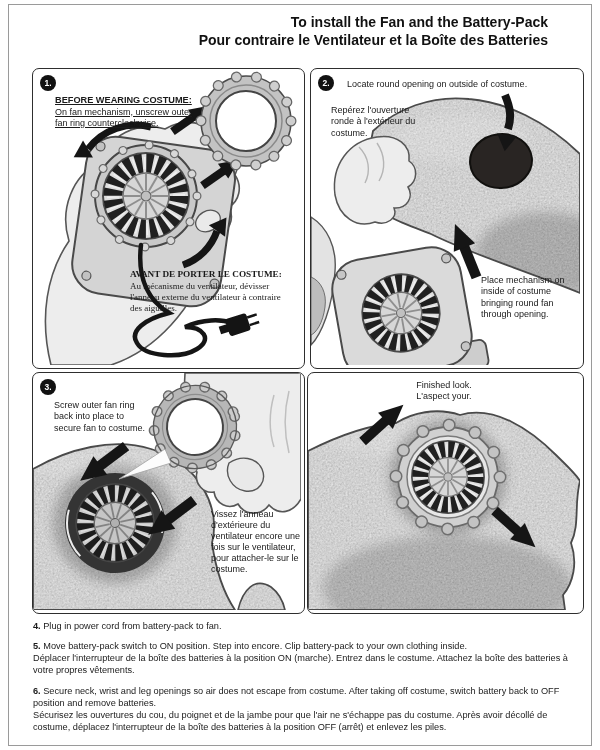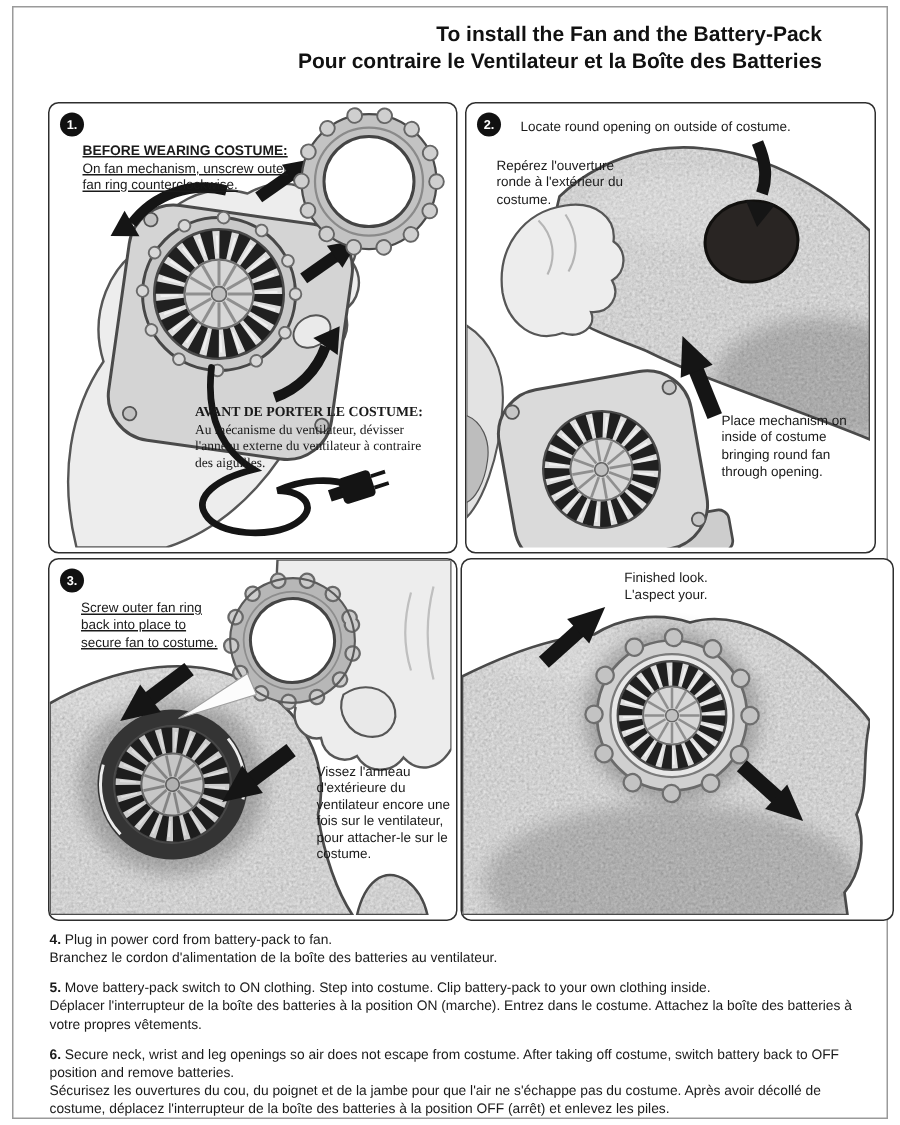--- a/index.html
+++ b/index.html
@@ -5,21 +5,21 @@
   html,body{margin:0;padding:0;}
   body{width:600px;height:750px;position:relative;background:#ffffff;
        font-family:"Liberation Sans","DejaVu Sans",sans-serif;color:#1a1a1a;overflow:hidden;}
   .sheet-border{position:absolute;left:8px;top:4px;width:582px;height:740px;border:1px solid #9a9a9a;}
   .title{position:absolute;top:13px;left:0;width:548px;text-align:right;font-weight:bold;
          font-size:14px;line-height:1.3;color:#111;}
   .panel{position:absolute;border:1.6px solid #2e2e2e;border-radius:7px;background:#fff;overflow:hidden;}
   #panel1{left:32px;top:68px;width:271px;height:299px;}
   #panel2{left:310px;top:68px;width:272px;height:299px;}
   #panel3{left:32px;top:372px;width:271px;height:240px;}
-  #panel4{left:307px;top:372px;width:275px;height:240px;padding-left:12px;}
+  #panel4{left:307px;top:372px;width:275px;height:240px;}
   .illo{position:absolute;left:0;top:0;}
   .badge{position:absolute;left:7px;top:6px;width:16px;height:16px;background:#111;color:#fff;
          border-radius:50%;font-size:8.5px;font-weight:bold;display:flex;align-items:center;
          justify-content:center;z-index:6;}
   .txt{position:absolute;font-size:9px;line-height:1.25;z-index:5;}
   .txt b{display:block;font-size:9.2px;}
   .center{text-align:center;}
   .steps{position:absolute;left:33px;top:620px;width:546px;font-size:9.2px;line-height:1.32;}
   .step{margin-bottom:8px;}
   .step b{font-weight:bold;}
@@ -209,21 +209,21 @@
       <circle r="41" fill="none" stroke="#cccccc" stroke-width="8" stroke-dasharray="0.1 19.3" stroke-linecap="round"></circle>
       <circle r="41.5" fill="none" stroke="#5a5a5a" stroke-width="1.4"></circle>
       <circle r="32.5" fill="none" stroke="#8d8d8d" stroke-width="1.2"></circle>
       <circle r="28" fill="#ffffff" stroke="#454545" stroke-width="2"></circle>
     </g>
     <path d="M196,90 C208,82 223,84 229,96 C234,108 226,120 212,118 C199,116 191,102 196,90 Z" fill="#e9e9e9" stroke="#565656" stroke-width="1.4"></path>
     <polygon points="132,76 86,106 138,90" fill="#fcfcfc" stroke="#a0a0a0" stroke-width="0.8"></polygon>
     <use href="#arr" transform="translate(60,98) rotate(143) scale(1.15)"></use>
     <use href="#arr" transform="translate(128,152) rotate(143) scale(1.15)"></use>
   </svg>
-  <div class="txt" style="left:21px;top:27px;width:97px;text-decoration:underline;">Screw outer fan ring back into place to secure fan to costume.</div>
+  <div class="txt" style="left:21px;top:27px;width:97px;">Screw outer fan ring back into place to secure fan to costume.</div>
   <div class="txt" style="left:178px;top:136px;width:95px;line-height:1.22;">Vissez l'anneau d'extérieure du ventilateur encore une fois sur le ventilateur, pour attacher-le sur le costume.</div>
 </div>
 
 <div class="panel" id="panel4">
   <svg class="illo" width="272" height="237" viewBox="0 0 272 237">
     <defs>
         <clipPath id="rock4clip">
       <path d="M0,78 C28,64 58,52 88,50 C104,40 128,34 152,42 C186,32 222,56 248,82 C258,92 268,101 272,108 C266,130 272,152 263,170 C270,190 265,210 255,222 L257,237 L0,237 Z"></path>
     </clipPath>
       </defs>
@@ -248,23 +248,22 @@
   </svg>
   <div class="txt center" style="left:0;top:7px;width:272px;">
     <div>Finished look.</div>
     <div>L'aspect your.</div>
   </div>
 </div>
 
 <div class="steps">
   <div class="step">
     <div><b>4.</b> <span>Plug in power cord from battery-pack to fan.</span></div>
-    <div>Branchez le cordon d'alimentation de la boîte des batteries au ventilateur.</div>
   </div>
   <div class="step">
-    <div><b>5.</b> <span>Move battery-pack switch to ON clothing. Step into costume. Clip battery-pack to your own clothing inside.</span></div>
+    <div><b>5.</b> <span>Move battery-pack switch to ON position. Step into encore. Clip battery-pack to your own clothing inside.</span></div>
     <div>Déplacer l'interrupteur de la boîte des batteries à la position ON (marche). Entrez dans le costume. Attachez la boîte des batteries à votre propres vêtements.</div>
   </div>
   <div class="step">
     <div><b>6.</b> <span>Secure neck, wrist and leg openings so air does not escape from costume. After taking off costume, switch battery back to OFF position and remove batteries.</span></div>
     <div>Sécurisez les ouvertures du cou, du poignet et de la jambe pour que l'air ne s'échappe pas du costume. Après avoir décollé de costume, déplacez l'interrupteur de la boîte des batteries à la position OFF (arrêt) et enlevez les piles.</div>
   </div>
 </div>
 
 </body></html>

